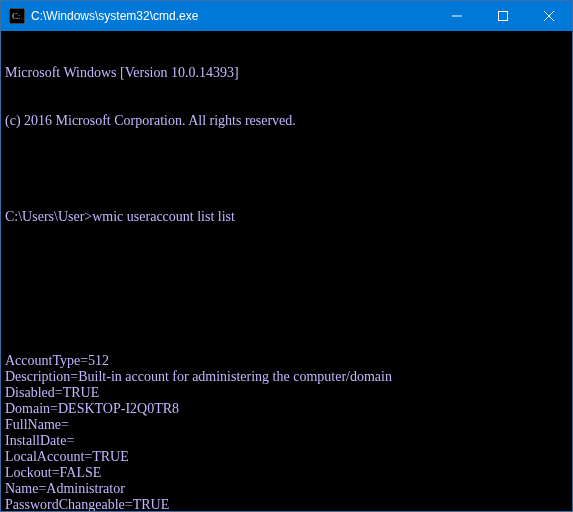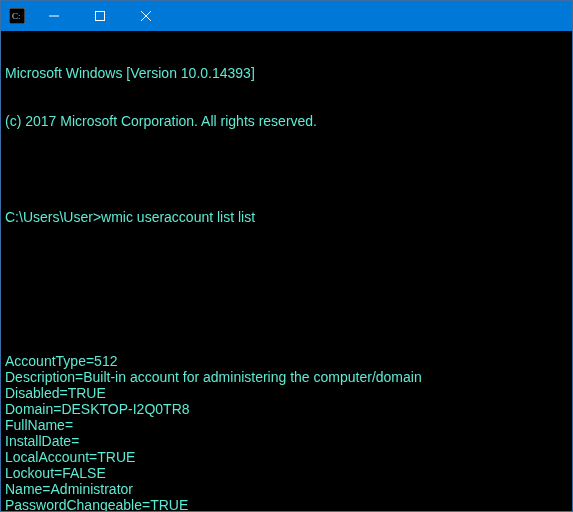--- a/index.html
+++ b/index.html
@@ -52,43 +52,44 @@
       display: flex;
       align-items: center;
       justify-content: center;
       color: #fff;
       font-family: 'Segoe UI', sans-serif;
     }
     .win-btn svg { display:block; }
     .terminal {
       flex: 1;
       background: #000;
-      color: #5eead4;
+      color: #c4b5fd;
       font-size: 14px;
       line-height: 16px;
       padding: 2px 4px;
       white-space: pre;
       overflow: hidden;
-      font-family: Liberation Sans, sans-serif;
+      font-family: Liberation Serif, serif;
     }
     .line { display:block; white-space: pre-wrap; word-break: break-all; }
   </style>
 </head>
 <body>
 
 <div class="window">
 
   <div class="titlebar">
     <span class="icon">
       <svg width="16" height="16" viewBox="0 0 16 16">
         <rect x="0" y="0" width="16" height="16" fill="#000"></rect>
         <rect x="0" y="0" width="16" height="16" fill="none" stroke="#888" stroke-width="1"></rect>
         <text x="3" y="11" font-size="9" fill="#ccc" font-family="Consolas">C:</text>
       </svg>
     </span>
+    <span class="title">C:\Windows\system32\cmd.exe</span>
     <div class="win-controls">
       <div class="win-btn">
         <svg width="10" height="10" viewBox="0 0 10 10">
             <line x1="0" y1="5" x2="10" y2="5" stroke="#fff" stroke-width="1"></line>
           </svg>
       </div>
       <div class="win-btn">
         <svg width="10" height="10" viewBox="0 0 10 10">
             <rect x="0.5" y="0.5" width="9" height="9" fill="none" stroke="#fff" stroke-width="1"></rect>
           </svg>
@@ -97,21 +98,21 @@
         <svg width="10" height="10" viewBox="0 0 10 10">
             <line x1="0" y1="0" x2="10" y2="10" stroke="#fff" stroke-width="1"></line>
             <line x1="10" y1="0" x2="0" y2="10" stroke="#fff" stroke-width="1"></line>
           </svg>
       </div>
     </div>
   </div>
 
   <div class="terminal">
     <span class="line">Microsoft Windows [Version 10.0.14393]</span>
-    <span class="line">(c) 2017 Microsoft Corporation. All rights reserved.</span>
+    <span class="line">(c) 2016 Microsoft Corporation. All rights reserved.</span>
     <span class="line"> </span>
     <span class="line"><span>C:\Users\User&gt;</span><span>wmic useraccount list list</span></span>
     <span class="line"> </span>
     <span class="line"> </span>
     <div id="acct0"><span class="line">AccountType=512</span><span class="line">Description=Built-in account for administering the computer/domain</span><span class="line">Disabled=TRUE</span><span class="line">Domain=DESKTOP-I2Q0TR8</span><span class="line">FullName=</span><span class="line">InstallDate=</span><span class="line">LocalAccount=TRUE</span><span class="line">Lockout=FALSE</span><span class="line">Name=Administrator</span><span class="line">PasswordChangeable=TRUE</span></div>
     
     
     
   </div>
 

